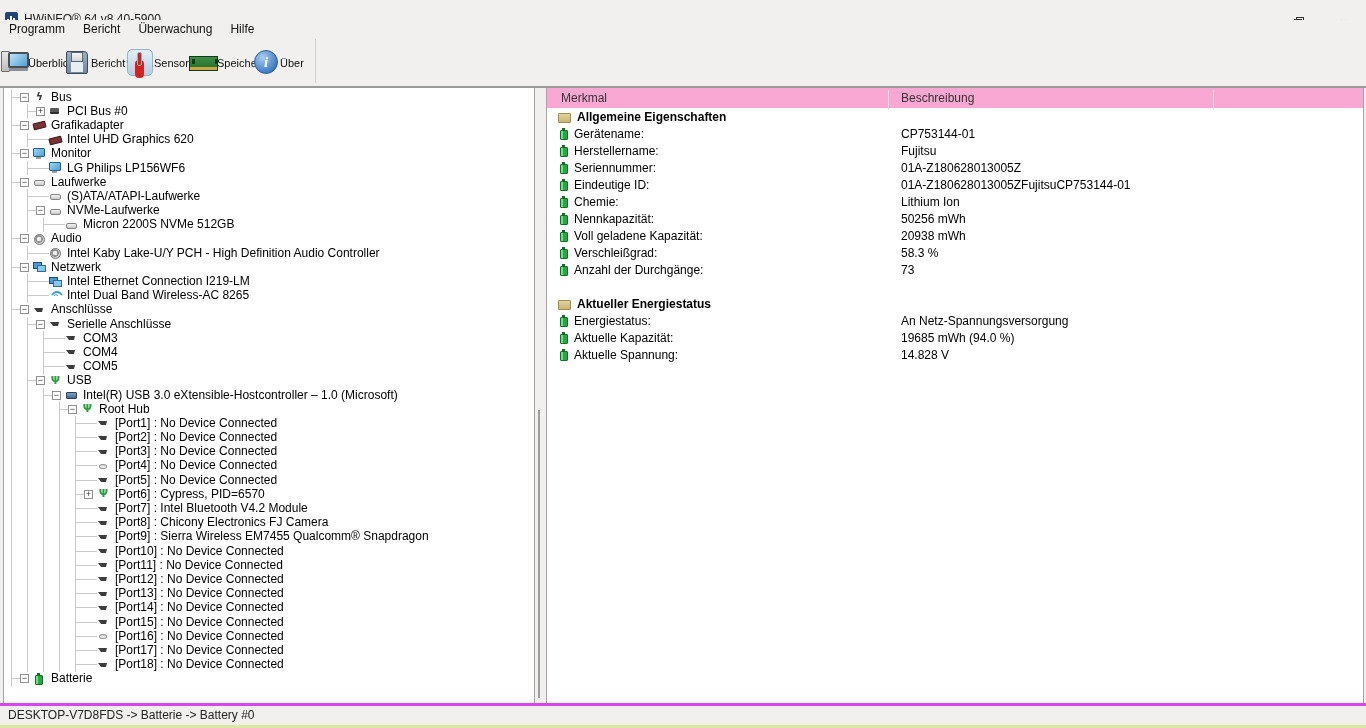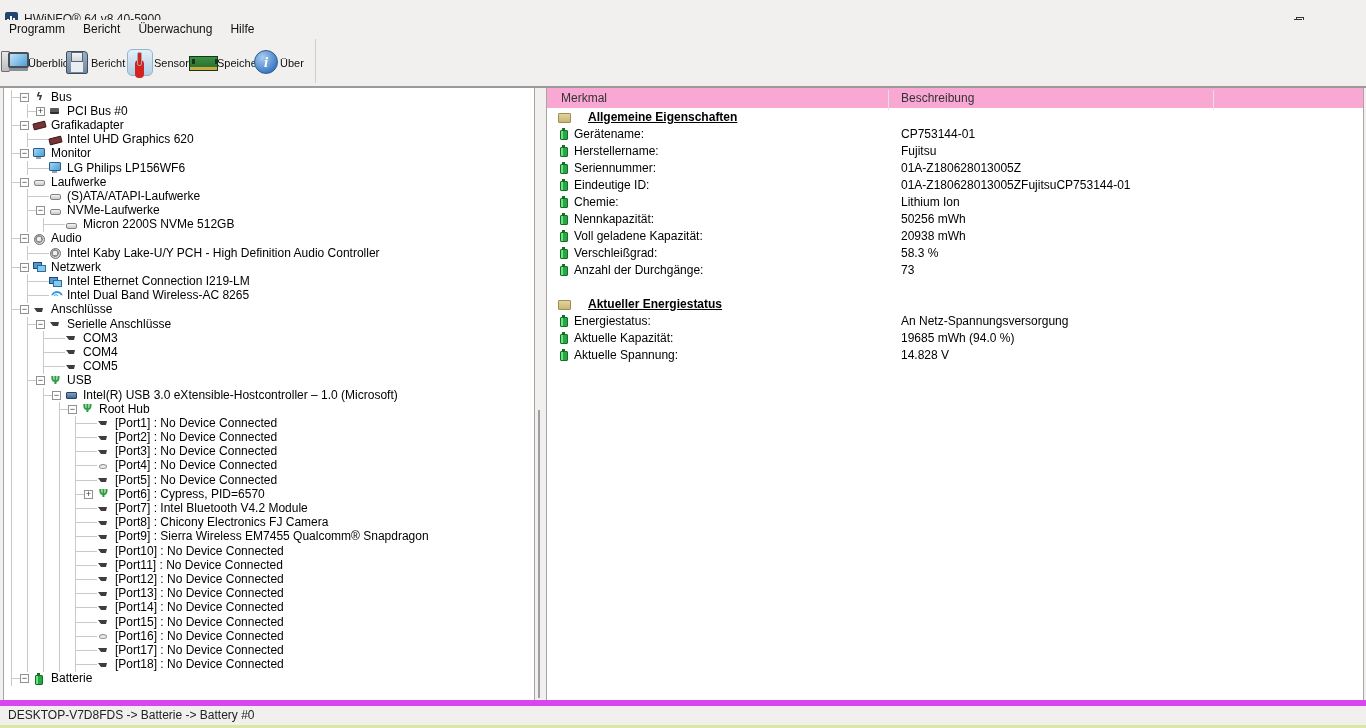--- a/index.html
+++ b/index.html
@@ -86,27 +86,27 @@
   .i-battery::after{content:"";position:absolute;left:4px;top:0;width:3px;height:2px;background:#137022}
   .i-section::before{content:"";position:absolute;left:0;top:2px;width:11px;height:8px;background:linear-gradient(#e2d49c,#c9b676);border:1px solid #9e8c50;border-radius:1px}
   
   .dheader{position:absolute;top:0;left:0;right:0;height:20px;background:#f9a8d4}
   .dh{position:absolute;top:3px;color:#333}
   .dh1{left:14px}.dh2{left:354px}
   .dhdiv{position:absolute;top:2px;width:1px;height:20px;background:#e3e3e3}
   .dhdiv1{left:341px}.dhdiv2{left:666px}
   .details-body{position:absolute;top:20px;left:0;right:0;bottom:0;overflow:hidden}
   .dsec-title{height:17px;display:flex;align-items:center;padding-left:11px;font-weight:bold}
-  .dsec-title .stext{text-decoration:underline;margin-left:14px}
+  .dsec-title .stext{margin-left:3px}
   .drow{height:17px;display:flex;align-items:center;padding-left:11px}
   .dlabel{width:327px;flex:none}
   .dvalue{flex:1;white-space:nowrap}
   .dgap{height:17px}
   
-  .statusbar{position:absolute;left:0;right:0;bottom:3px;height:19px;background:#f1f0ee;border-top:6px solid #d946ef;line-height:19px;padding-left:8px;color:#222}
+  .statusbar{position:absolute;left:0;right:0;bottom:3px;height:19px;background:#f1f0ee;border-top:3px solid #d946ef;line-height:19px;padding-left:8px;color:#222}
   .bottom-strip{position:absolute;left:0;right:0;bottom:0;height:3px;background:#dbe7a3}
 </style>
 </head>
 <body>
 
 <div class="titlebar">
   <span class="app-icon"></span>
   <span class="title-text">HWiNFO® 64 v8.40-5900</span>
   <div class="win-controls">
     <span class="win-btn">–</span>

